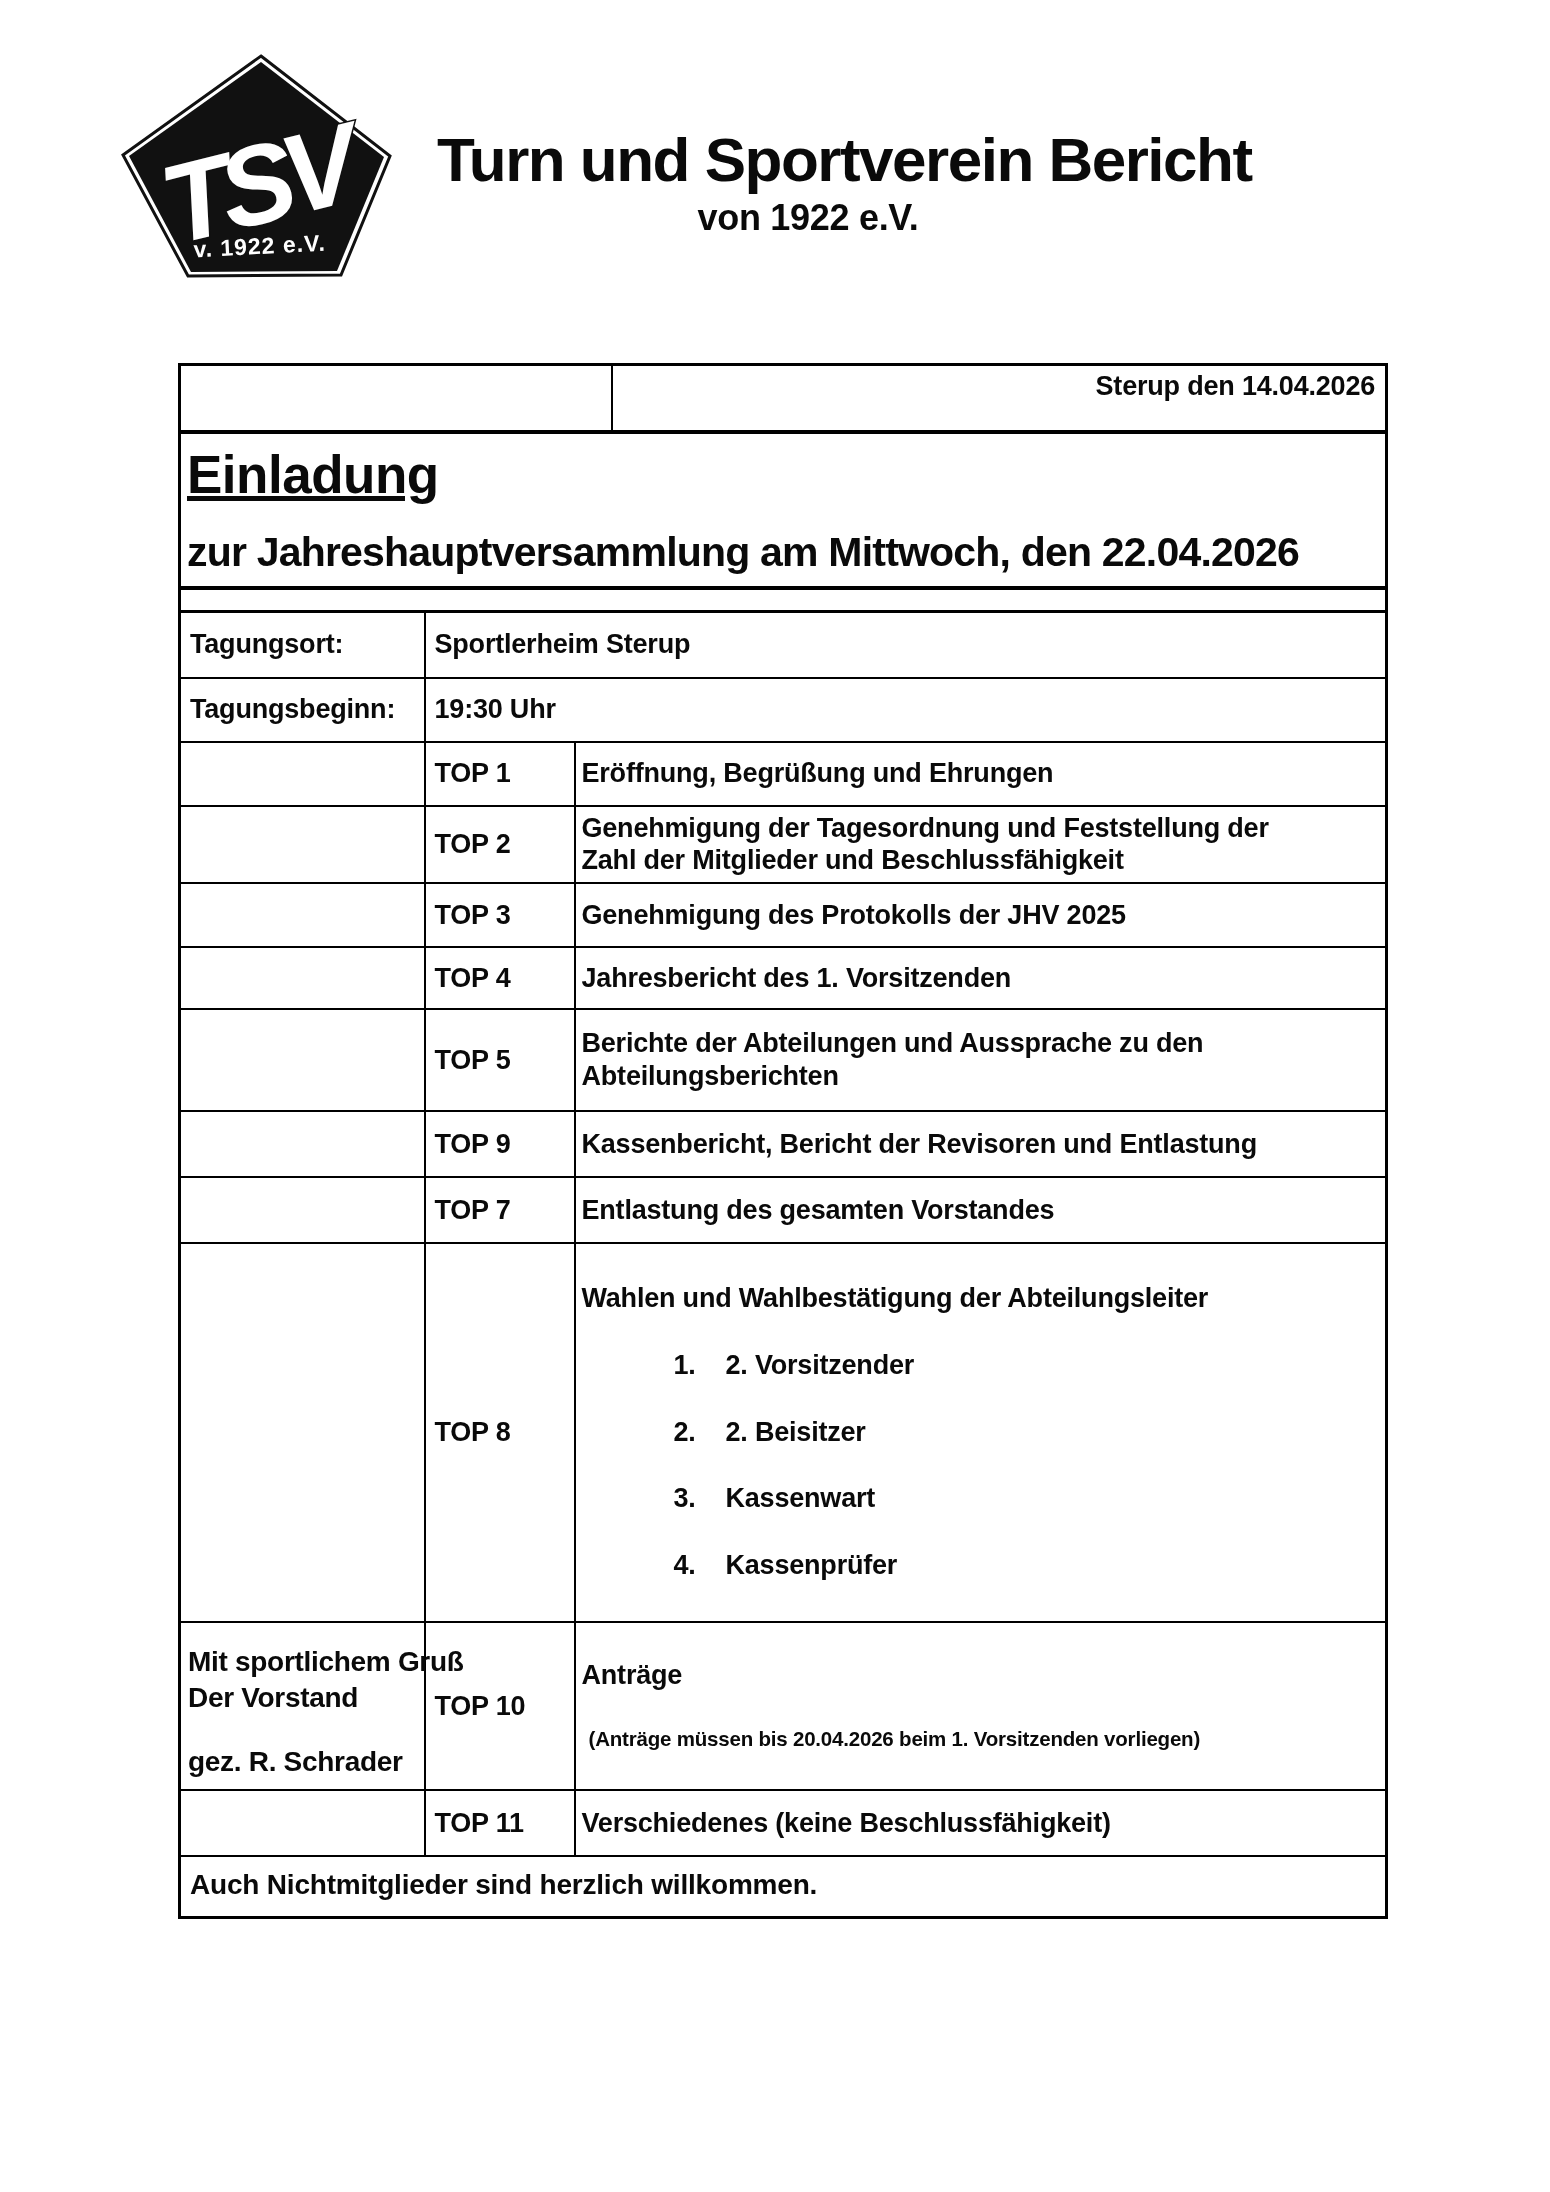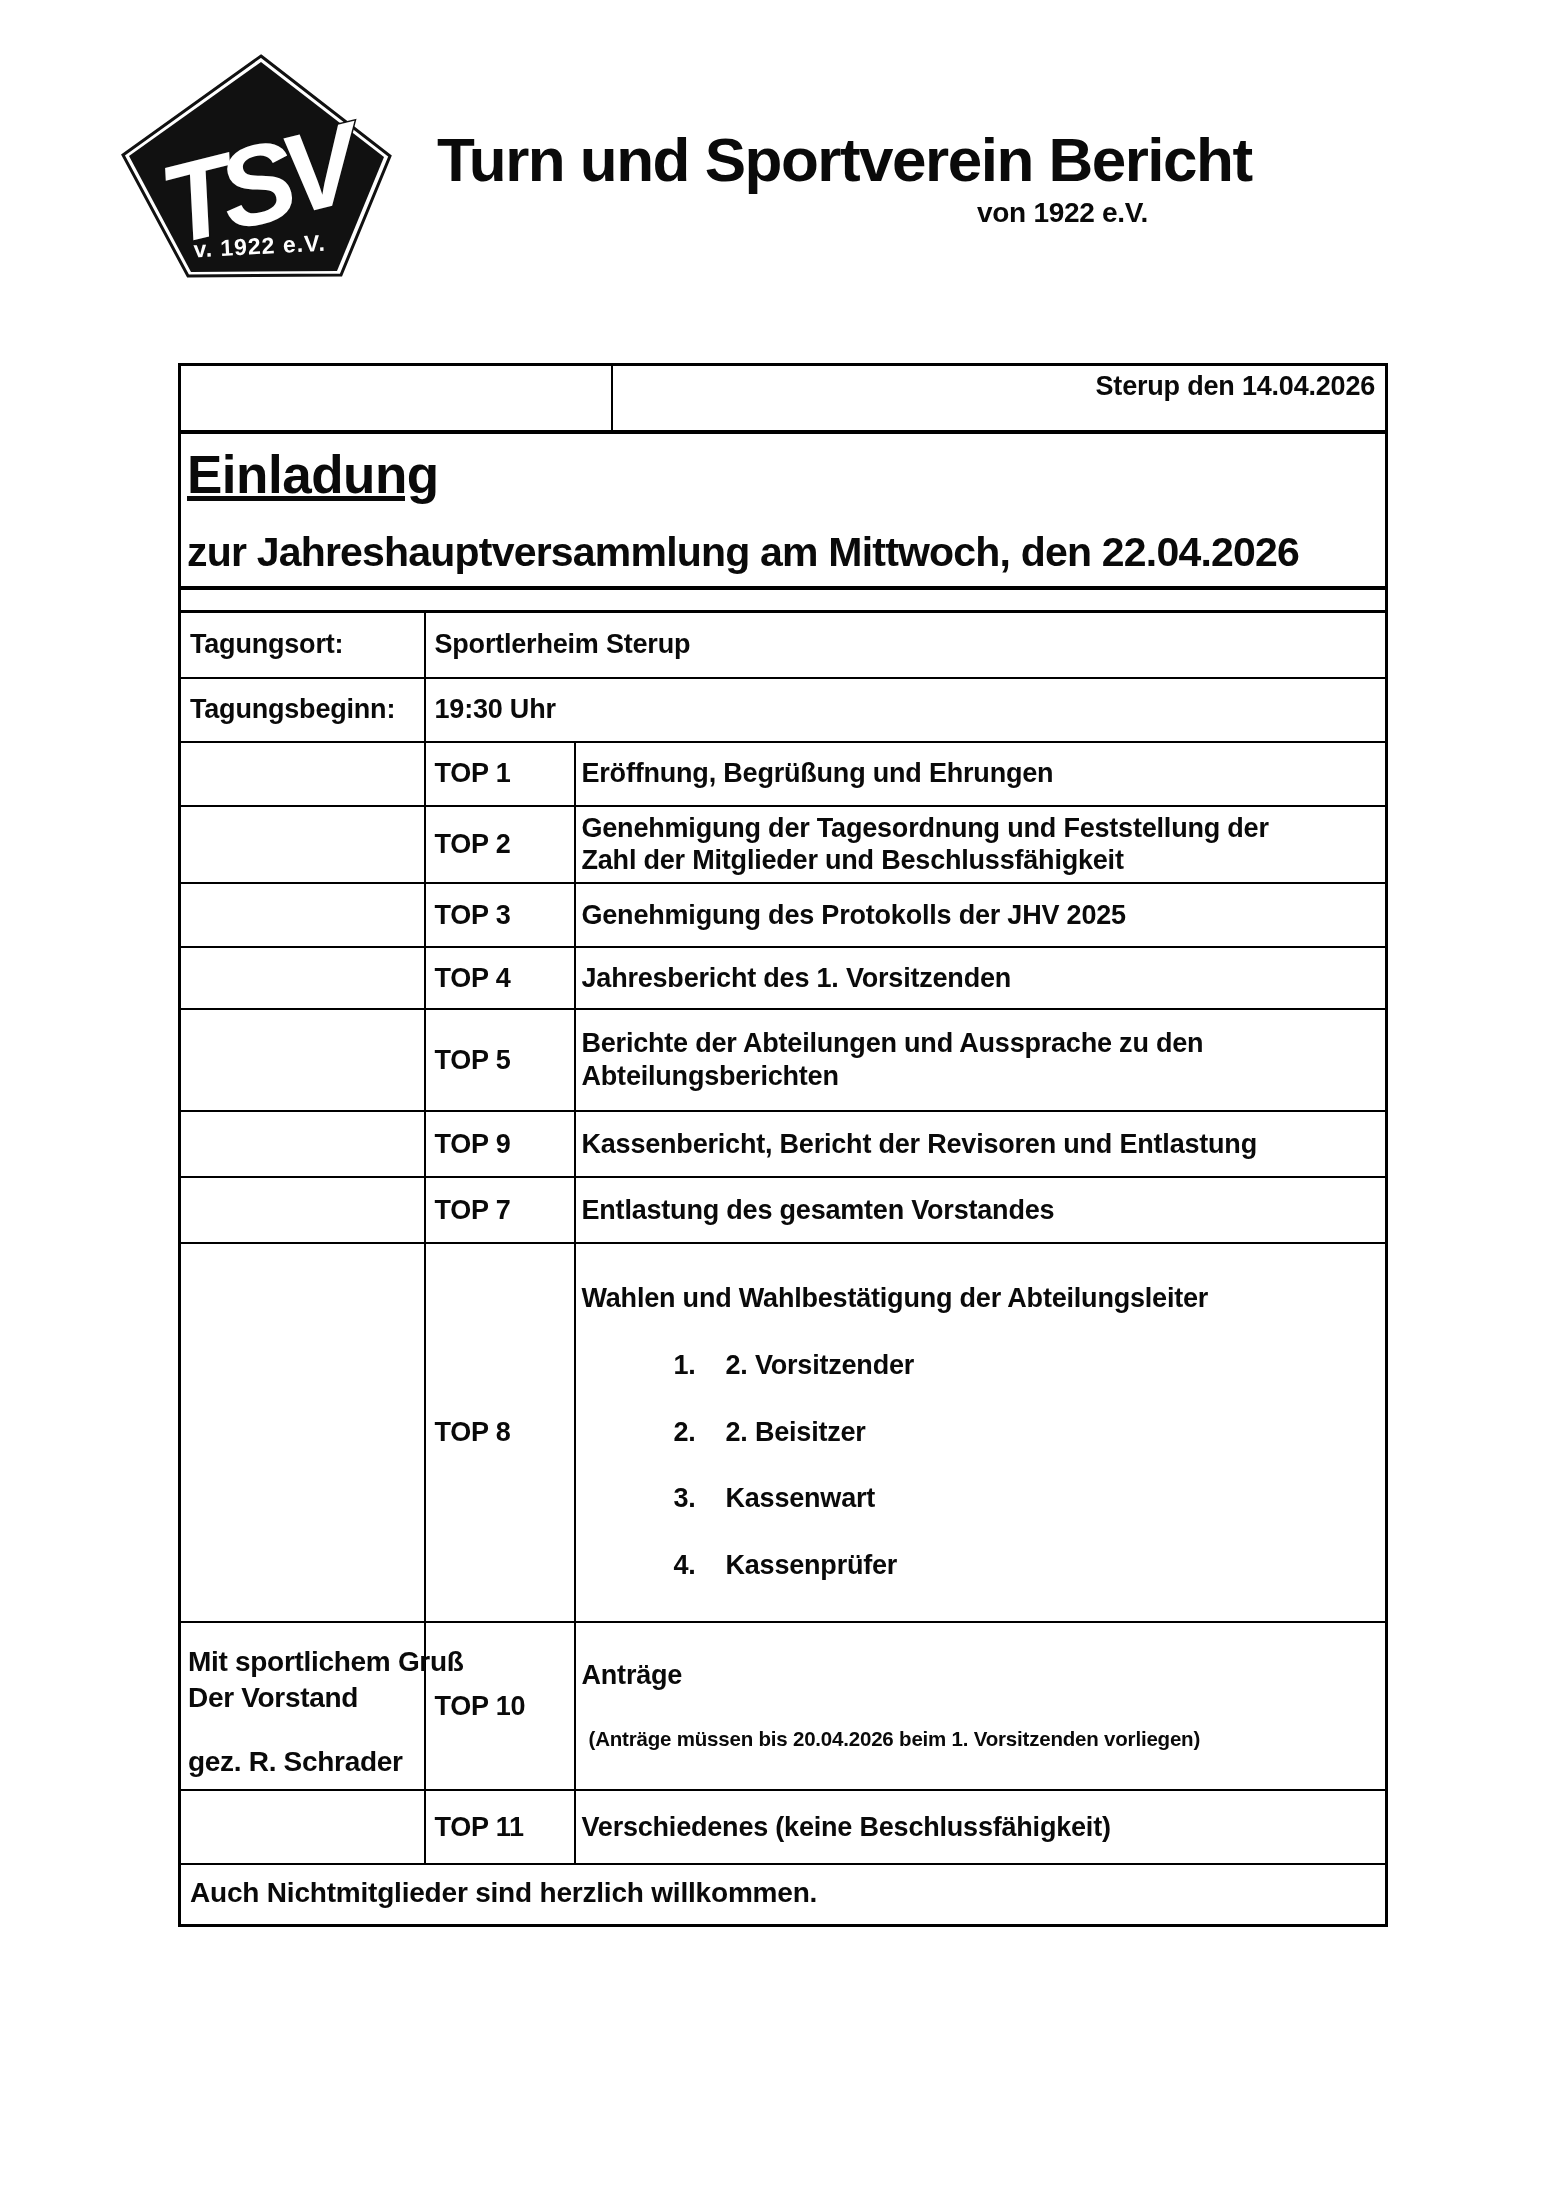--- a/index.html
+++ b/index.html
@@ -16,22 +16,22 @@
   }
 
   
   .logo { position:absolute; left:118px; top:48px; width:275px; height:235px; }
   .club-name {
     position:absolute; left:437px; top:124px;
     font-size:62px; letter-spacing:-1.5px; white-space:nowrap;
     font-stretch:condensed;
   }
   .club-founded {
-    position:absolute; left:448px; top:197px; width:700px;
-    text-align:right; font-size:28px; letter-spacing:-0.3px;
+    position:absolute; left:458px; top:197px; width:700px;
+    text-align:center; font-size:36px; letter-spacing:-0.3px;
   }
 
   
   table.invite {
     position:absolute; left:178px; top:363px;
     width:1207px; border-collapse:collapse; table-layout:fixed;
     border:3px solid #000;
   }
   td { border:2px solid #000; vertical-align:middle; font-size:27px; letter-spacing:-0.2px; }
 
@@ -178,21 +178,21 @@
       </td>
     </tr>
     <tr style="height:64px">
       <td class="c1"></td>
       <td class="c2">TOP 10</td>
       <td class="c3" colspan="2">
         <div class="t10-text">Anträge</div>
         <div class="t10-note">(Anträge müssen bis 20.04.2026 beim 1. Vorsitzenden vorliegen)</div>
       </td>
     </tr>
-    <tr style="height:74px">
+    <tr style="height:66px">
       <td class="c1"></td>
       <td class="c2">TOP 11</td>
       <td class="c3" colspan="2">Verschiedenes (keine Beschlussfähigkeit)</td>
     </tr>
 
     <tr class="r-welcome">
       <td colspan="4">Auch Nichtmitglieder sind herzlich willkommen.</td>
     </tr>
   </tbody>
     </table>

